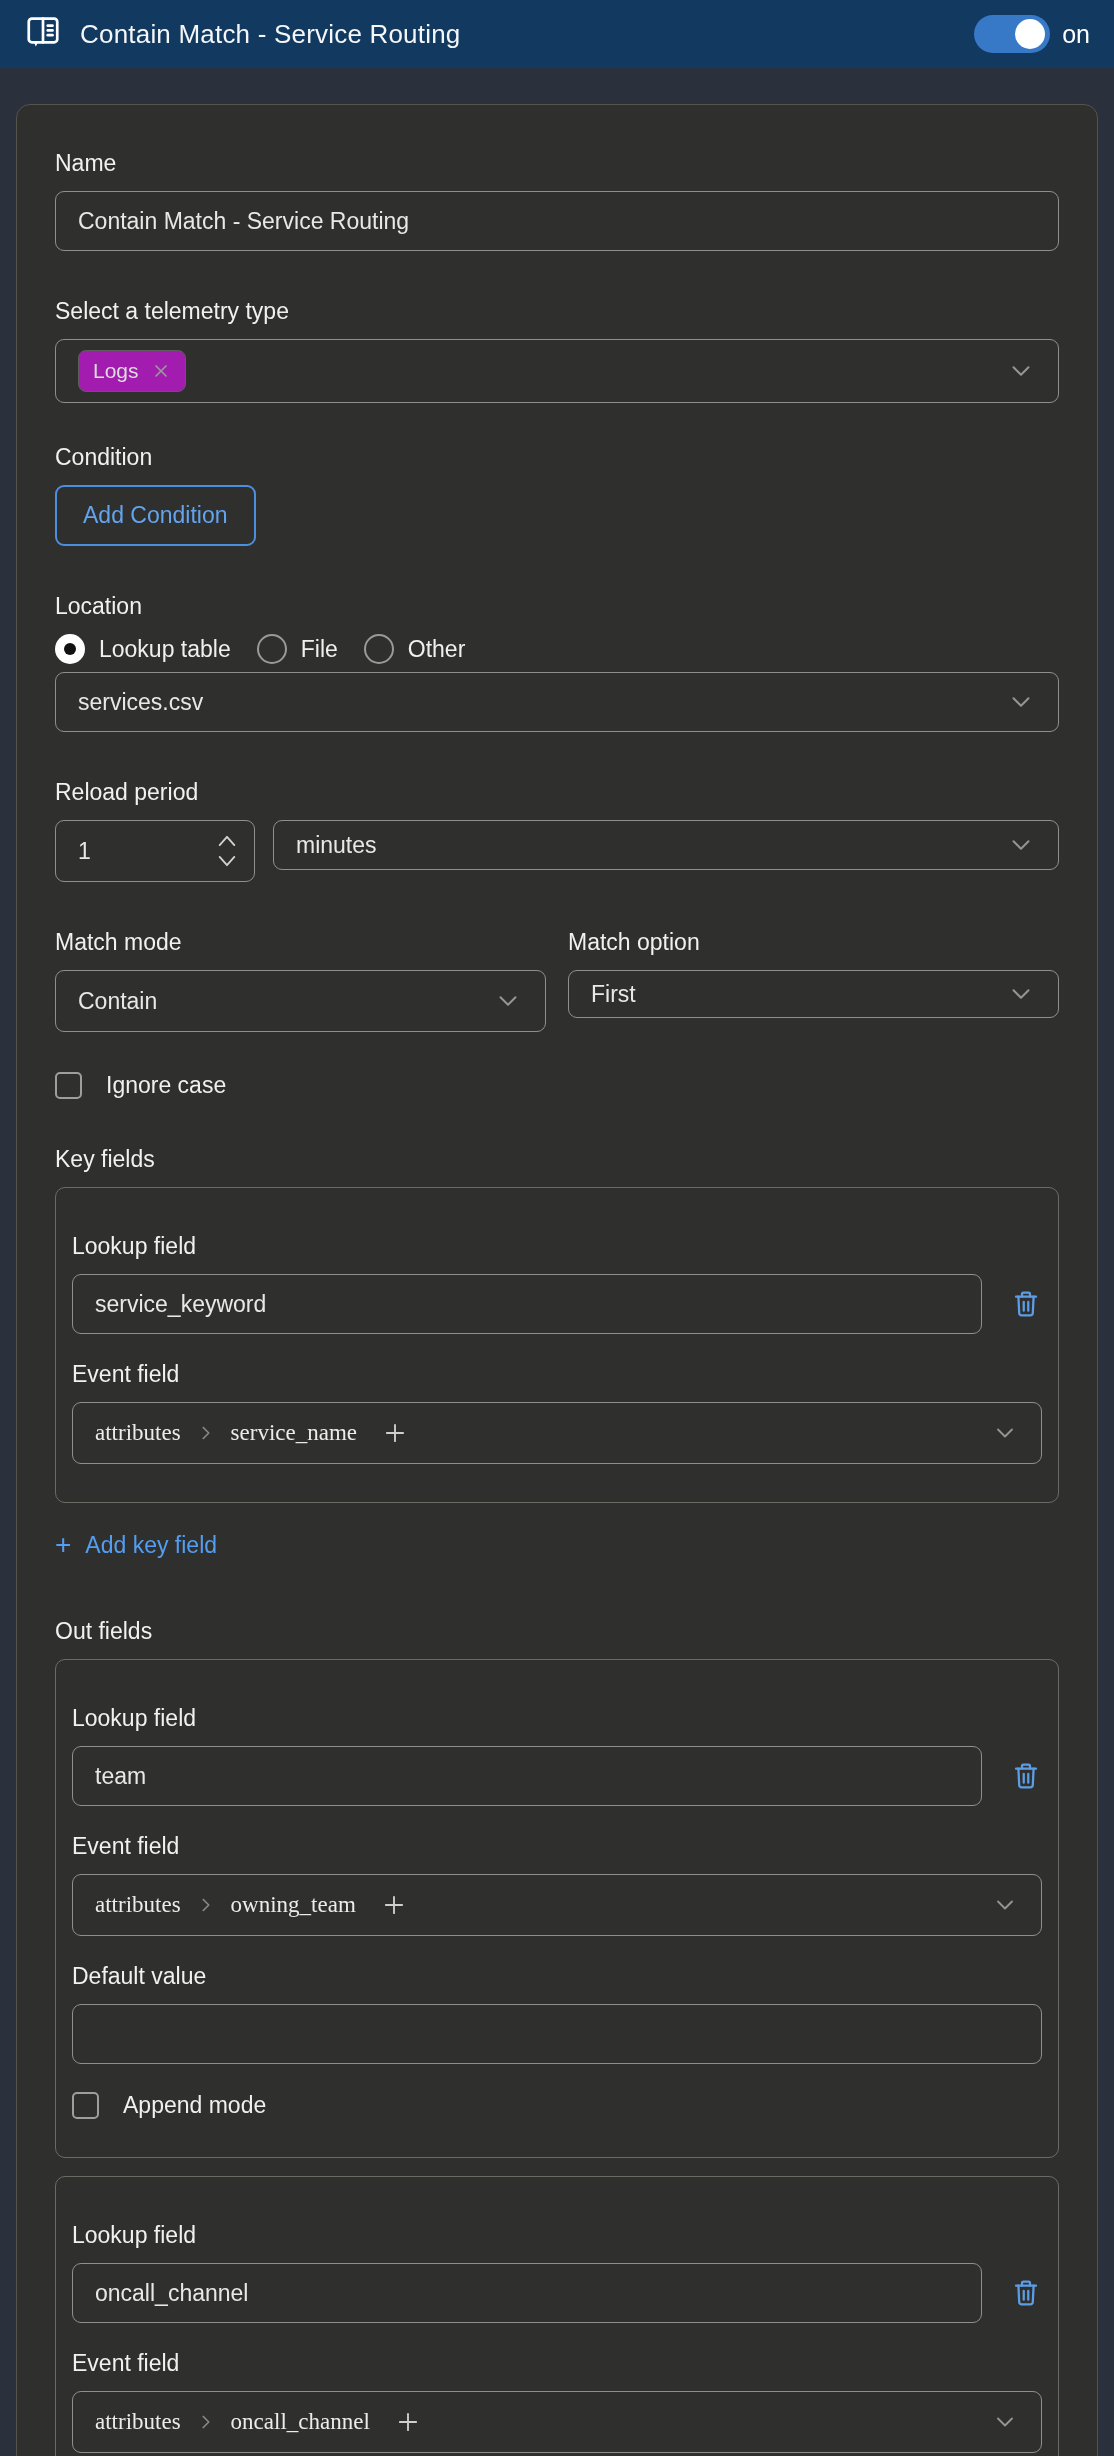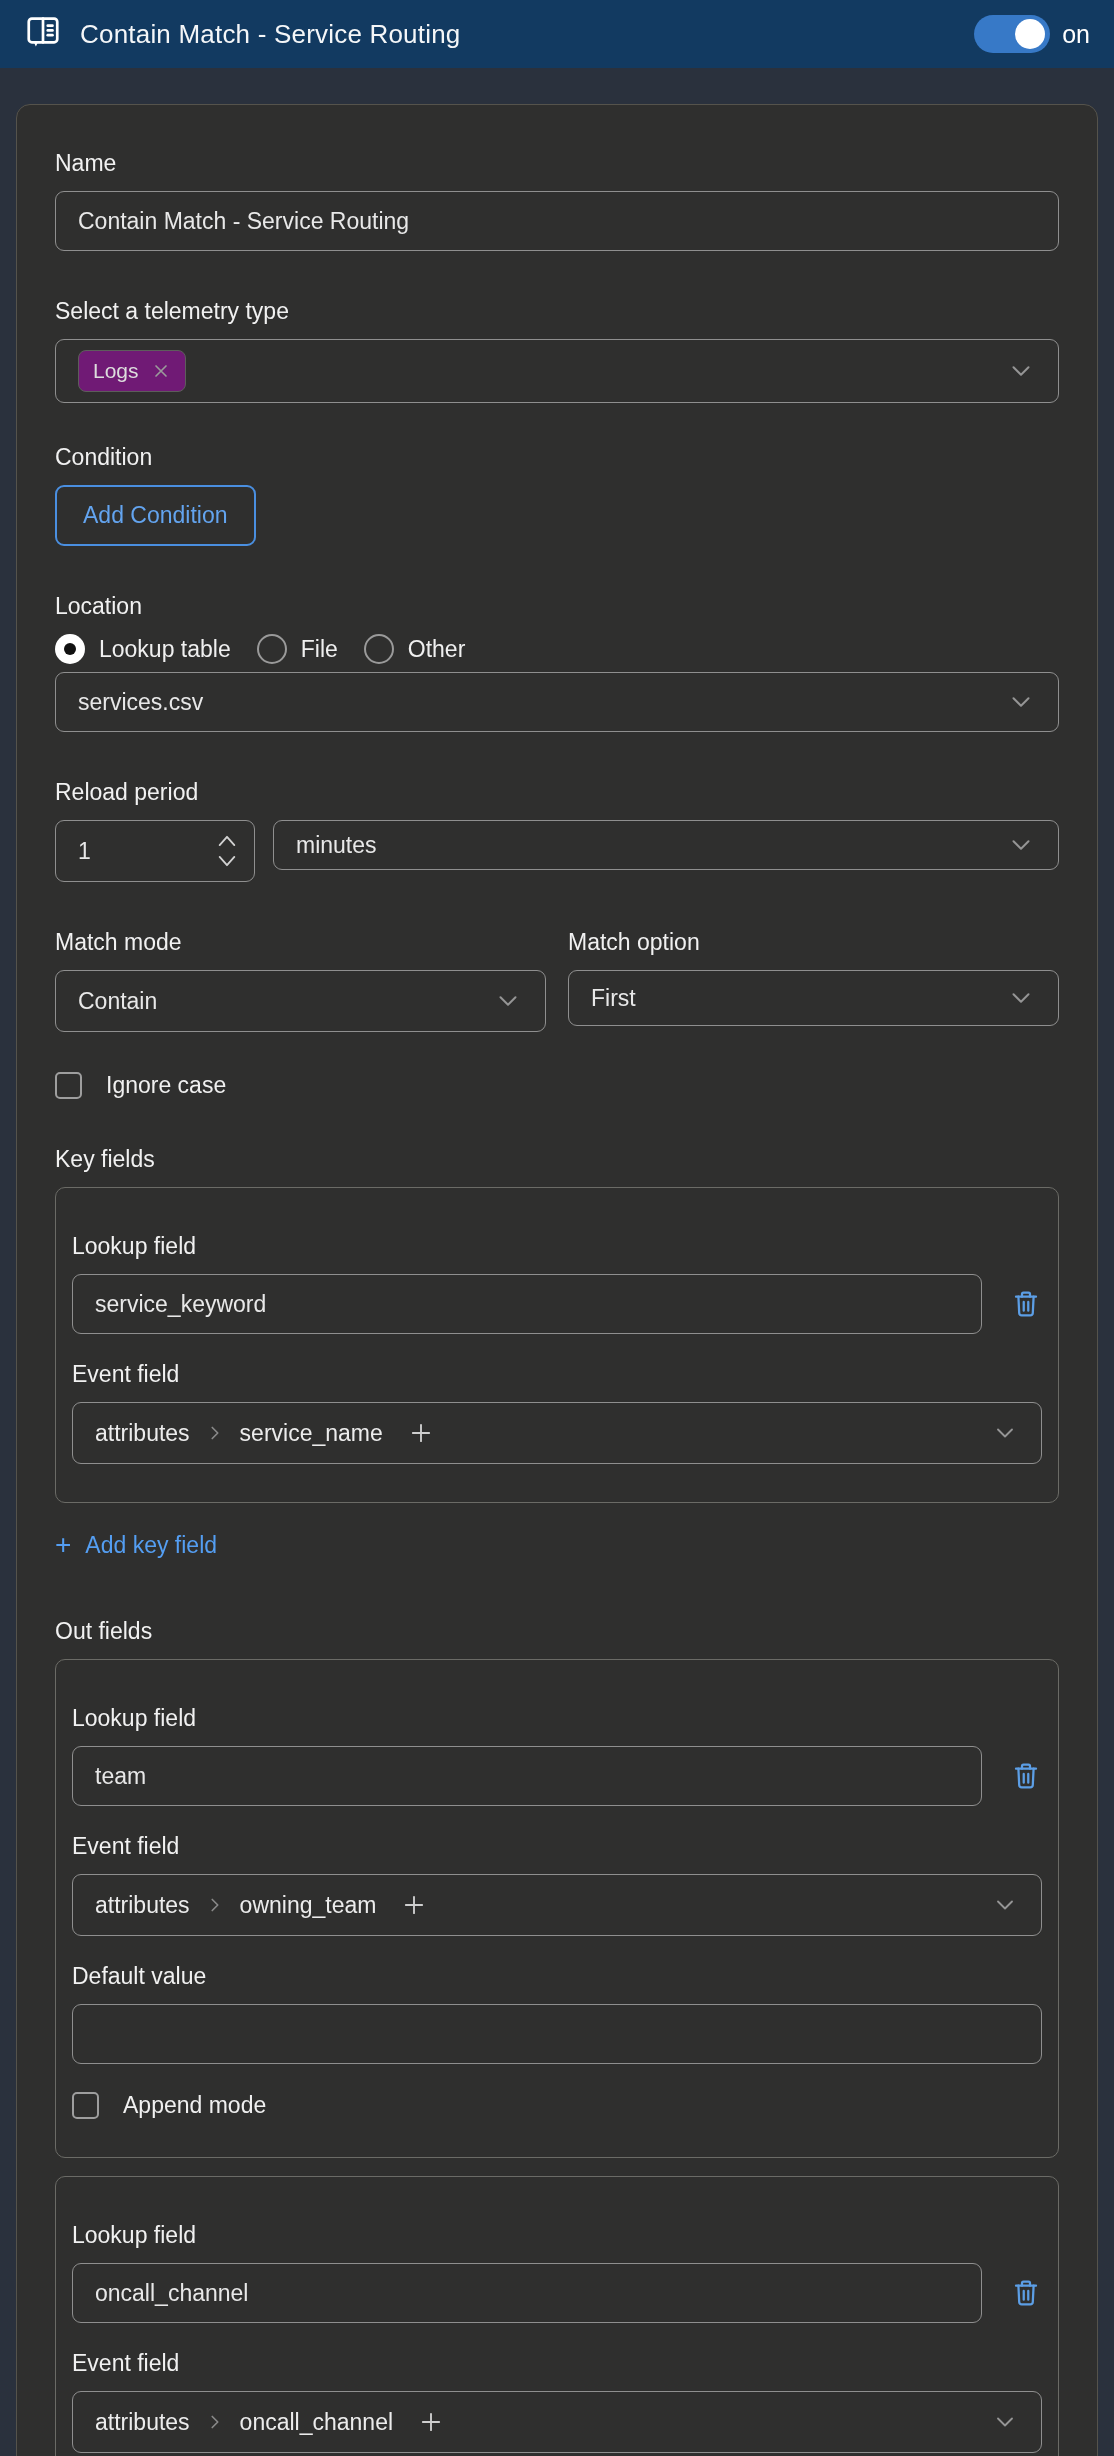--- a/index.html
+++ b/index.html
@@ -44,21 +44,21 @@
     width:100%; height:60px; border:1px solid #8f8f8f; border-radius:9px;
     background:transparent; color:#e8e8e8; font-size:23px;
     display:flex; align-items:center; padding:0 22px;
   }
   .select { justify-content:space-between; cursor:pointer; }
   .select.tall { height:64px; }
   .chev { flex:0 0 auto; }
   
   .chip {
     display:inline-flex; align-items:center; gap:12px;
-    background:#701a75; border:1px solid #5d5d5b; border-radius:8px;
+    background:#a21caf; border:1px solid #5d5d5b; border-radius:8px;
     padding:8px 14px; font-size:21px; color:#dddddd;
   }
   
   .btn-outline {
     display:inline-block; background:transparent;
     border:2px solid #4a8fe0; border-radius:9px; color:#63a4ef;
     font-size:23px; padding:15px 26px; font-family:inherit; cursor:pointer;
   }
   
   .radio-row { display:flex; align-items:center; gap:26px; margin-bottom:8px; }
@@ -92,21 +92,21 @@
     border:1px solid #6b6b66; border-radius:10px;
     padding:44px 16px 38px; margin-top:2px;
   }
   .group-card + .group-card { margin-top:18px; }
   .input-row { display:flex; align-items:center; gap:28px; }
   .input-row .input { flex:1; }
   .icon-btn { background:none; border:none; cursor:pointer; padding:0; line-height:0; }
   .sub-gap { margin-top:26px; }
   
   .combo { height:62px; }
-  .combo-path { display:flex; align-items:center; gap:14px; }
+  .combo-path { display:flex; align-items:center; gap:14px;font-family:Liberation Serif, serif; }
   .combo-seg { font-size:23px; color:#ececec; }
   
   .add-link {
     margin-top:28px; display:inline-flex; align-items:center; gap:14px;
     color:#549ef2; font-size:23px; cursor:pointer;
   }
   .plus-glyph { font-size:28px; line-height:28px; color:#549ef2; }
 </style>
 </head>
 <body>
@@ -212,21 +212,21 @@
       <span class="field-label">Match mode</span>
       <div class="select" style="height:62px;">
         <span>Contain</span>
         <svg class="chev" width="30" height="30" viewBox="0 0 24 24" fill="none" stroke="#959595" stroke-width="1.6" stroke-linecap="round" stroke-linejoin="round">
             <path d="M6 9l6 6 6-6"></path>
           </svg>
       </div>
     </div>
     <div>
       <span class="field-label">Match option</span>
-      <div class="select" style="height:56px;">
+      <div class="select" style="height:48px;">
         <span>First</span>
         <svg class="chev" width="30" height="30" viewBox="0 0 24 24" fill="none" stroke="#959595" stroke-width="1.6" stroke-linecap="round" stroke-linejoin="round">
             <path d="M6 9l6 6 6-6"></path>
           </svg>
       </div>
     </div>
   </div>
 
   <div class="section tight check-row">
     <span class="checkbox"></span>

